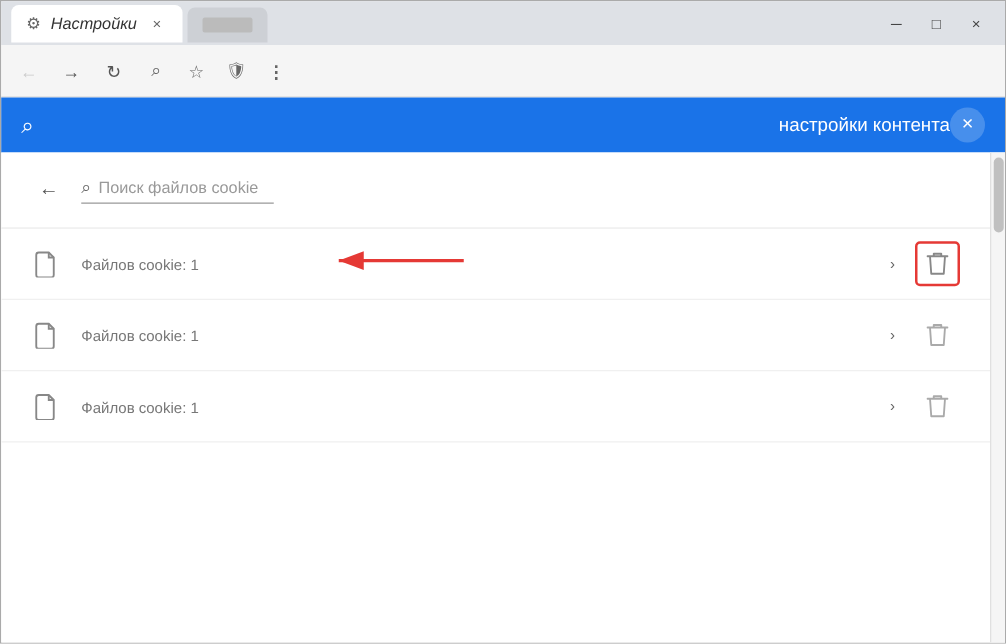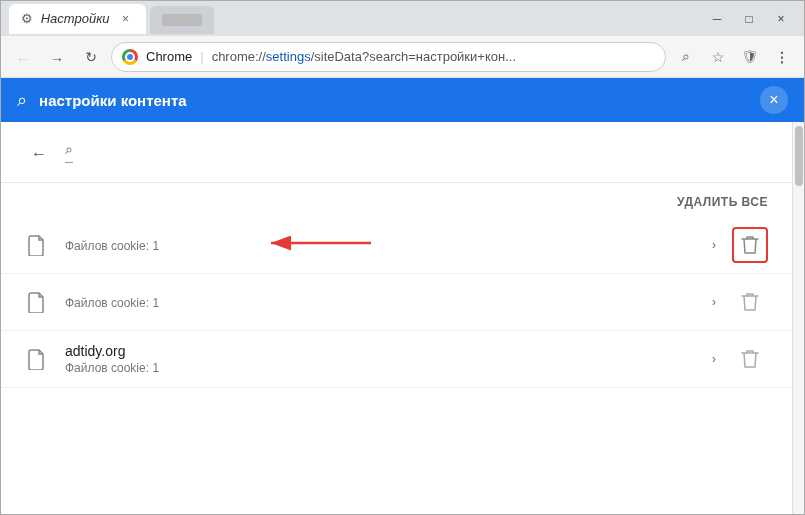--- a/index.html
+++ b/index.html
@@ -24,21 +24,21 @@
     .chrome-logo { width: 16px; height: 16px; border-radius: 50%; background: conic-gradient(#ea4335 0deg 120deg, #fbbc05 120deg 240deg, #34a853 240deg 360deg); position: relative; flex-shrink: 0; }
     .chrome-logo::after { content: ''; position: absolute; top: 50%; left: 50%; transform: translate(-50%, -50%); width: 6px; height: 6px; border-radius: 50%; background: #4285f4; border: 2px solid #fff; }
     .address-text { font-size: 13px; color: #202124; flex: 1; white-space: nowrap; overflow: hidden; text-overflow: ellipsis; }
     .address-text .settings-part { color: #1558b0; }
     .toolbar-icons { display: flex; gap: 4px; }
     .toolbar-icon-btn { width: 28px; height: 28px; border-radius: 50%; border: none; background: transparent; cursor: pointer; display: flex; align-items: center; justify-content: center; font-size: 14px; color: #666; }
 
     
     .search-bar { background: #1a73e8; height: 44px; display: flex; align-items: center; padding: 0 16px; flex-shrink: 0; }
     .search-bar-icon { color: white; font-size: 18px; margin-right: 12px; }
-    .search-bar-title { color: white; font-size: 15px; font-weight: 700; flex: 1; }
+    .search-bar-title { color: white; font-size: 15px; font-weight: 400; flex: 1; text-align: right; }
     .search-bar-close { width: 28px; height: 28px; border-radius: 50%; background: rgba(255,255,255,0.2); display: flex; align-items: center; justify-content: center; color: white; font-size: 16px; cursor: pointer; }
 
     
     .content { flex: 1; background: #fff; display: flex; overflow: hidden; }
     .main-content { flex: 1; overflow-y: auto; }
     .scrollbar-track { width: 12px; background: #f5f5f5; border-left: 1px solid #e0e0e0; flex-shrink: 0; display: flex; flex-direction: column; align-items: center; padding-top: 4px; }
     .scrollbar-thumb { width: 8px; height: 60px; background: #c0c0c0; border-radius: 4px; }
 
     
     .page-header { padding: 16px 24px; display: flex; align-items: center; border-bottom: 1px solid #e8e8e8; }
@@ -86,28 +86,20 @@
       <button class="win-btn">─</button>
       <button class="win-btn">□</button>
       <button class="win-btn close">×</button>
     </div>
   </div>
 
   <div class="toolbar">
     <button class="nav-btn disabled">←</button>
     <button class="nav-btn">→</button>
     <button class="nav-btn">↻</button>
-    <div class="address-bar">
-      <div class="chrome-logo"></div>
-      <span style="font-size:13px; color:#202124; font-weight:500;">Chrome</span>
-      <span style="color:#ccc; font-size:13px;">|</span>
-      <span class="address-text">
-        <span style="color:#555;">chrome://</span><span class="settings-part">settings</span><span style="color:#555;">/siteData?search=настройки+кон...</span>
-      </span>
-    </div>
     <div class="toolbar-icons">
       <button class="toolbar-icon-btn">⌕</button>
       <button class="toolbar-icon-btn">☆</button>
       <button class="toolbar-icon-btn" style="font-size:13px;">🛡</button>
       <button class="toolbar-icon-btn" style="font-weight:bold;">⋮</button>
     </div>
   </div>
 
   <div class="search-bar">
     <span class="search-bar-icon">⌕</span>
@@ -115,26 +107,24 @@
     <div class="search-bar-close">×</div>
   </div>
 
   <div class="content">
     <div class="main-content">
 
       <div class="page-header">
         <button class="back-btn">←</button>
         <div class="cookie-search">
           <span class="cookie-search-icon">⌕</span>
+          <input class="cookie-search-input" type="text" placeholder="Поиск файлов cookie" style="">
         </div>
       </div>
 
-      <div class="delete-all-row">
-        <button class="delete-all-btn">УДАЛИТЬ ВСЕ</button>
-      </div>
 
       <div class="list-item highlighted" style="position: relative;">
         <div class="file-icon">
           <svg width="20" height="22" viewBox="0 0 20 22" fill="none">
             <path d="M4 2h8l4 4v14a2 2 0 01-2 2H4a2 2 0 01-2-2V4a2 2 0 012-2z" stroke="#888" stroke-width="1.5" fill="none"></path>
             <polyline points="12,2 12,6 16,6" stroke="#888" stroke-width="1.5" fill="none"></polyline>
           </svg>
         </div>
         <div class="item-info">
           <div class="item-count">Файлов cookie: 1</div>
@@ -177,21 +167,20 @@
       </div>
 
       <div class="list-item">
         <div class="file-icon">
           <svg width="20" height="22" viewBox="0 0 20 22" fill="none">
             <path d="M4 2h8l4 4v14a2 2 0 01-2 2H4a2 2 0 01-2-2V4a2 2 0 012-2z" stroke="#888" stroke-width="1.5" fill="none"></path>
             <polyline points="12,2 12,6 16,6" stroke="#888" stroke-width="1.5" fill="none"></polyline>
           </svg>
         </div>
         <div class="item-info">
-          <div class="item-domain">adtidy.org</div>
           <div class="item-count">Файлов cookie: 1</div>
         </div>
         <span class="item-arrow">›</span>
         <button class="delete-btn">
           <svg width="18" height="20" viewBox="0 0 18 20" fill="none">
             <path d="M1 4h16M6 4V2h6v2M3 4l1 14h10L15 4" stroke="#aaa" stroke-width="1.5" stroke-linecap="round" stroke-linejoin="round" fill="none"></path>
           </svg>
         </button>
       </div>
 

